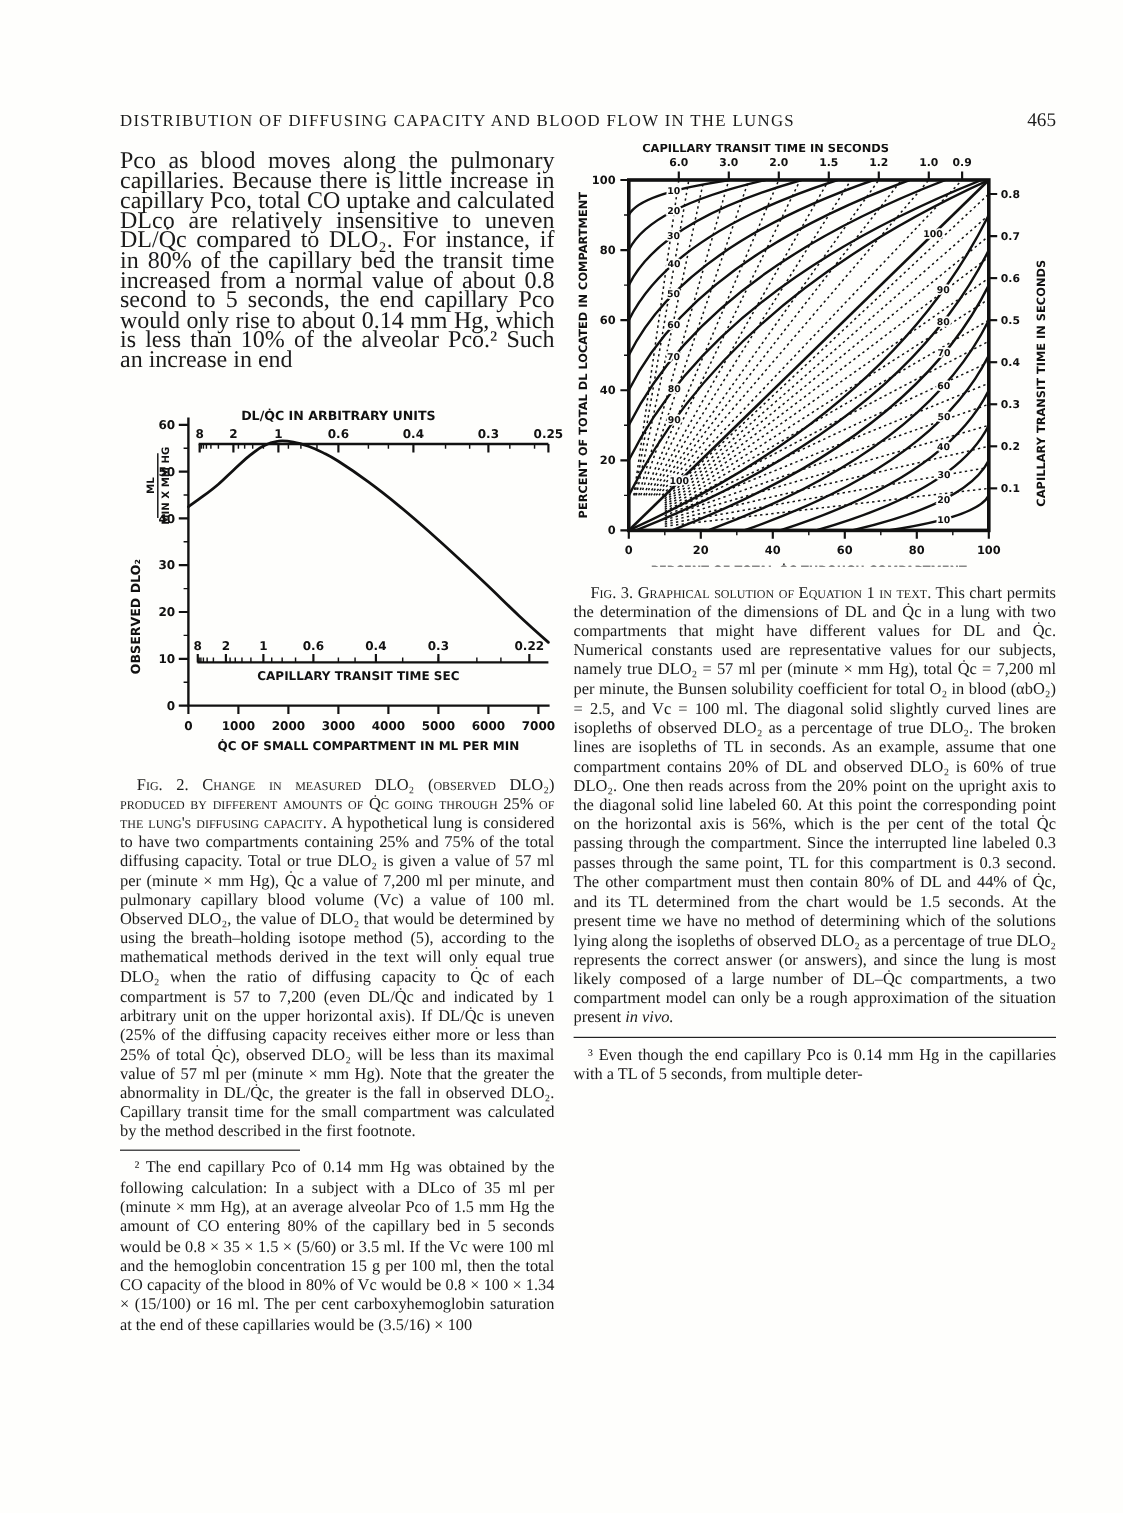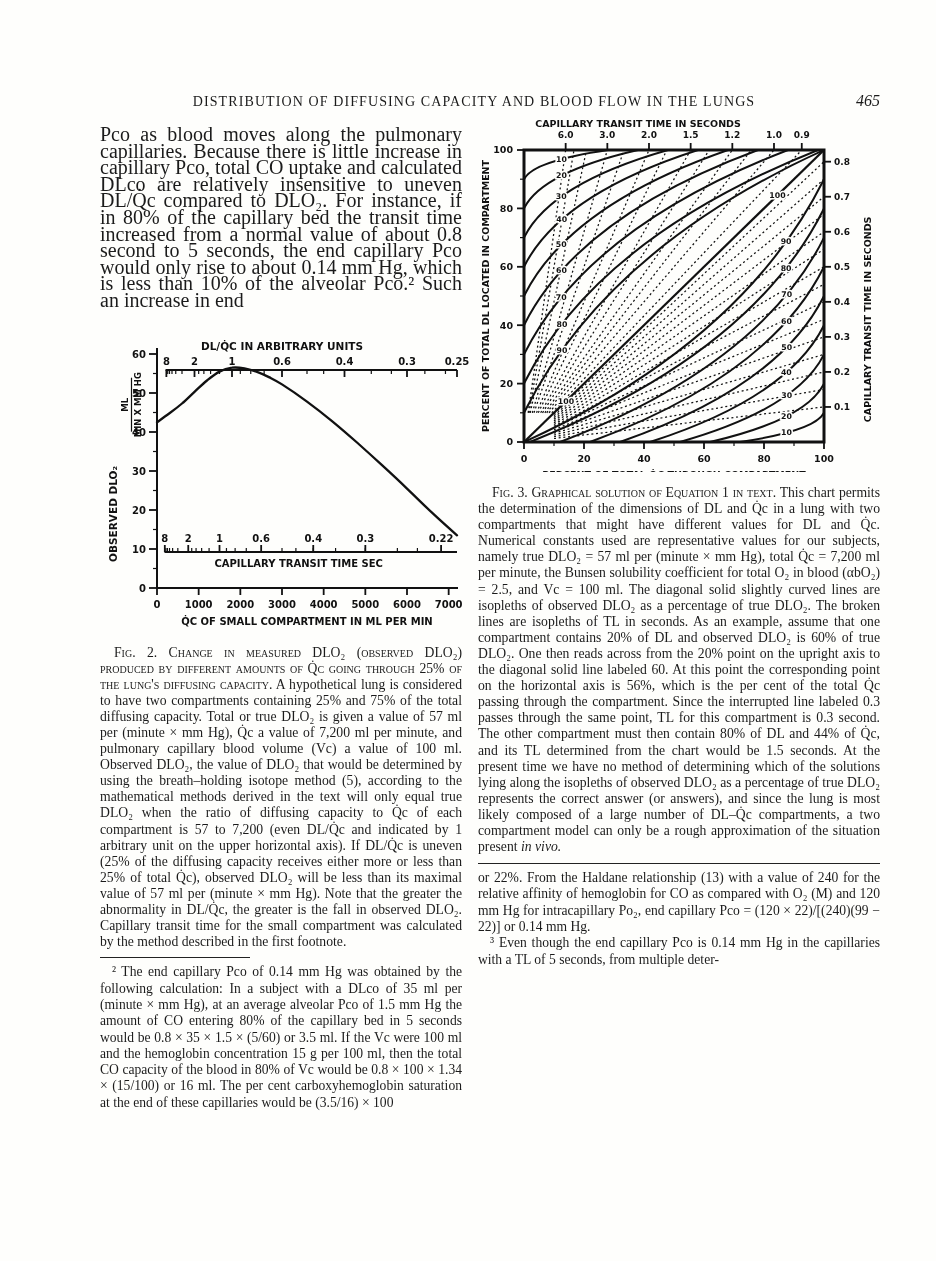--- a/index.html
+++ b/index.html
@@ -1,20 +1,20 @@
 <!DOCTYPE html>
 <html><head>
 <meta charset="utf-8">
 <style>
   html,body{margin:0;padding:0;background:#e8e8e8;}
   .page{position:relative;width:936px;height:1261px;background:#fefefc;
         font-family:"Liberation Serif","DejaVu Serif",serif;color:#1b1b1b;overflow:hidden;}
   .header{position:absolute;top:92px;left:100px;width:780px;display:flex;align-items:baseline;}
-  .header .title{flex:1;text-align:center;font-size:14px;letter-spacing:1.1px;}
-  .header .pagenum{font-size:16px;margin-left:8px;font-style:italic;}
+  .header .title{flex:1;text-align:left;font-size:14px;letter-spacing:1.1px;}
+  .header .pagenum{font-size:16px;margin-left:8px;}
   .col{position:absolute;text-align:justify;}
   .col-left{left:100px;top:126px;width:362px;}
   .col-right{left:478px;top:120px;width:402px;}
   .body-text{font-size:20px;line-height:16.6px;margin:0;}
   .caption{font-size:13.7px;line-height:16.1px;margin:0;text-indent:14px;}
   .footnote{font-size:13.6px;line-height:16.3px;margin:0;text-indent:12px;}
   .noindent{text-indent:0;}
   .sc{font-variant:small-caps;}
   .it{font-style:italic;}
   .fn-rule-short{width:150px;border:none;border-top:1.4px solid #222;margin:7px 0 6px 0;}
@@ -320,17 +320,16 @@
     </div>
 
     <p class="caption" style="margin-top:9px;">
       <span class="sc">Fig. 3.  Graphical solution of Equation 1 in text.</span>
       <span>This chart permits the determination of the dimensions of DL and Q̇c in a lung with two compartments that might have different values for DL and Q̇c.  Numerical constants used are representative values for our subjects, namely true DLO₂ = 57 ml per (minute × mm Hg), total Q̇c = 7,200 ml per minute, the Bunsen solubility coefficient for total O₂ in blood (αbO₂) = 2.5, and Vc = 100 ml.  The diagonal solid slightly curved lines are isopleths of observed DLO₂ as a percentage of true DLO₂.  The broken lines are isopleths of TL in seconds.  As an example, assume that one compartment contains 20% of DL and observed DLO₂ is 60% of true DLO₂.  One then reads across from the 20% point on the upright axis to the diagonal solid line labeled 60.  At this point the corresponding point on the horizontal axis is 56%, which is the per cent of the total Q̇c passing through the compartment.  Since the interrupted line labeled 0.3 passes through the same point, TL for this compartment is 0.3 second.  The other compartment must then contain 80% of DL and 44% of Q̇c, and its TL determined from the chart would be 1.5 seconds.  At the present time we have no method of determining which of the solutions lying along the isopleths of observed DLO₂ as a percentage of true DLO₂ represents the correct answer (or answers), and since the lung is most likely composed of a large number of DL–Q̇c compartments, a two compartment model can only be a rough approximation of the situation present </span><span class="it">in vivo.</span>
     </p>
 
 
     <hr class="fn-rule-full">
 
-    <p class="footnote noindent">or 22%.  From the Haldane relationship (13) with a value of 240 for the relative affinity of hemoglobin for CO as compared with O₂ (M) and 120 mm Hg for intracapillary Po₂, end capillary Pco = (120 × 22)/[(240)(99 − 22)] or 0.14 mm Hg.</p>
     <p class="footnote">³ Even though the end capillary Pco is 0.14 mm Hg in the capillaries with a TL of 5 seconds, from multiple deter-</p>
   </div>
 
 </div>
 
 </body></html>

